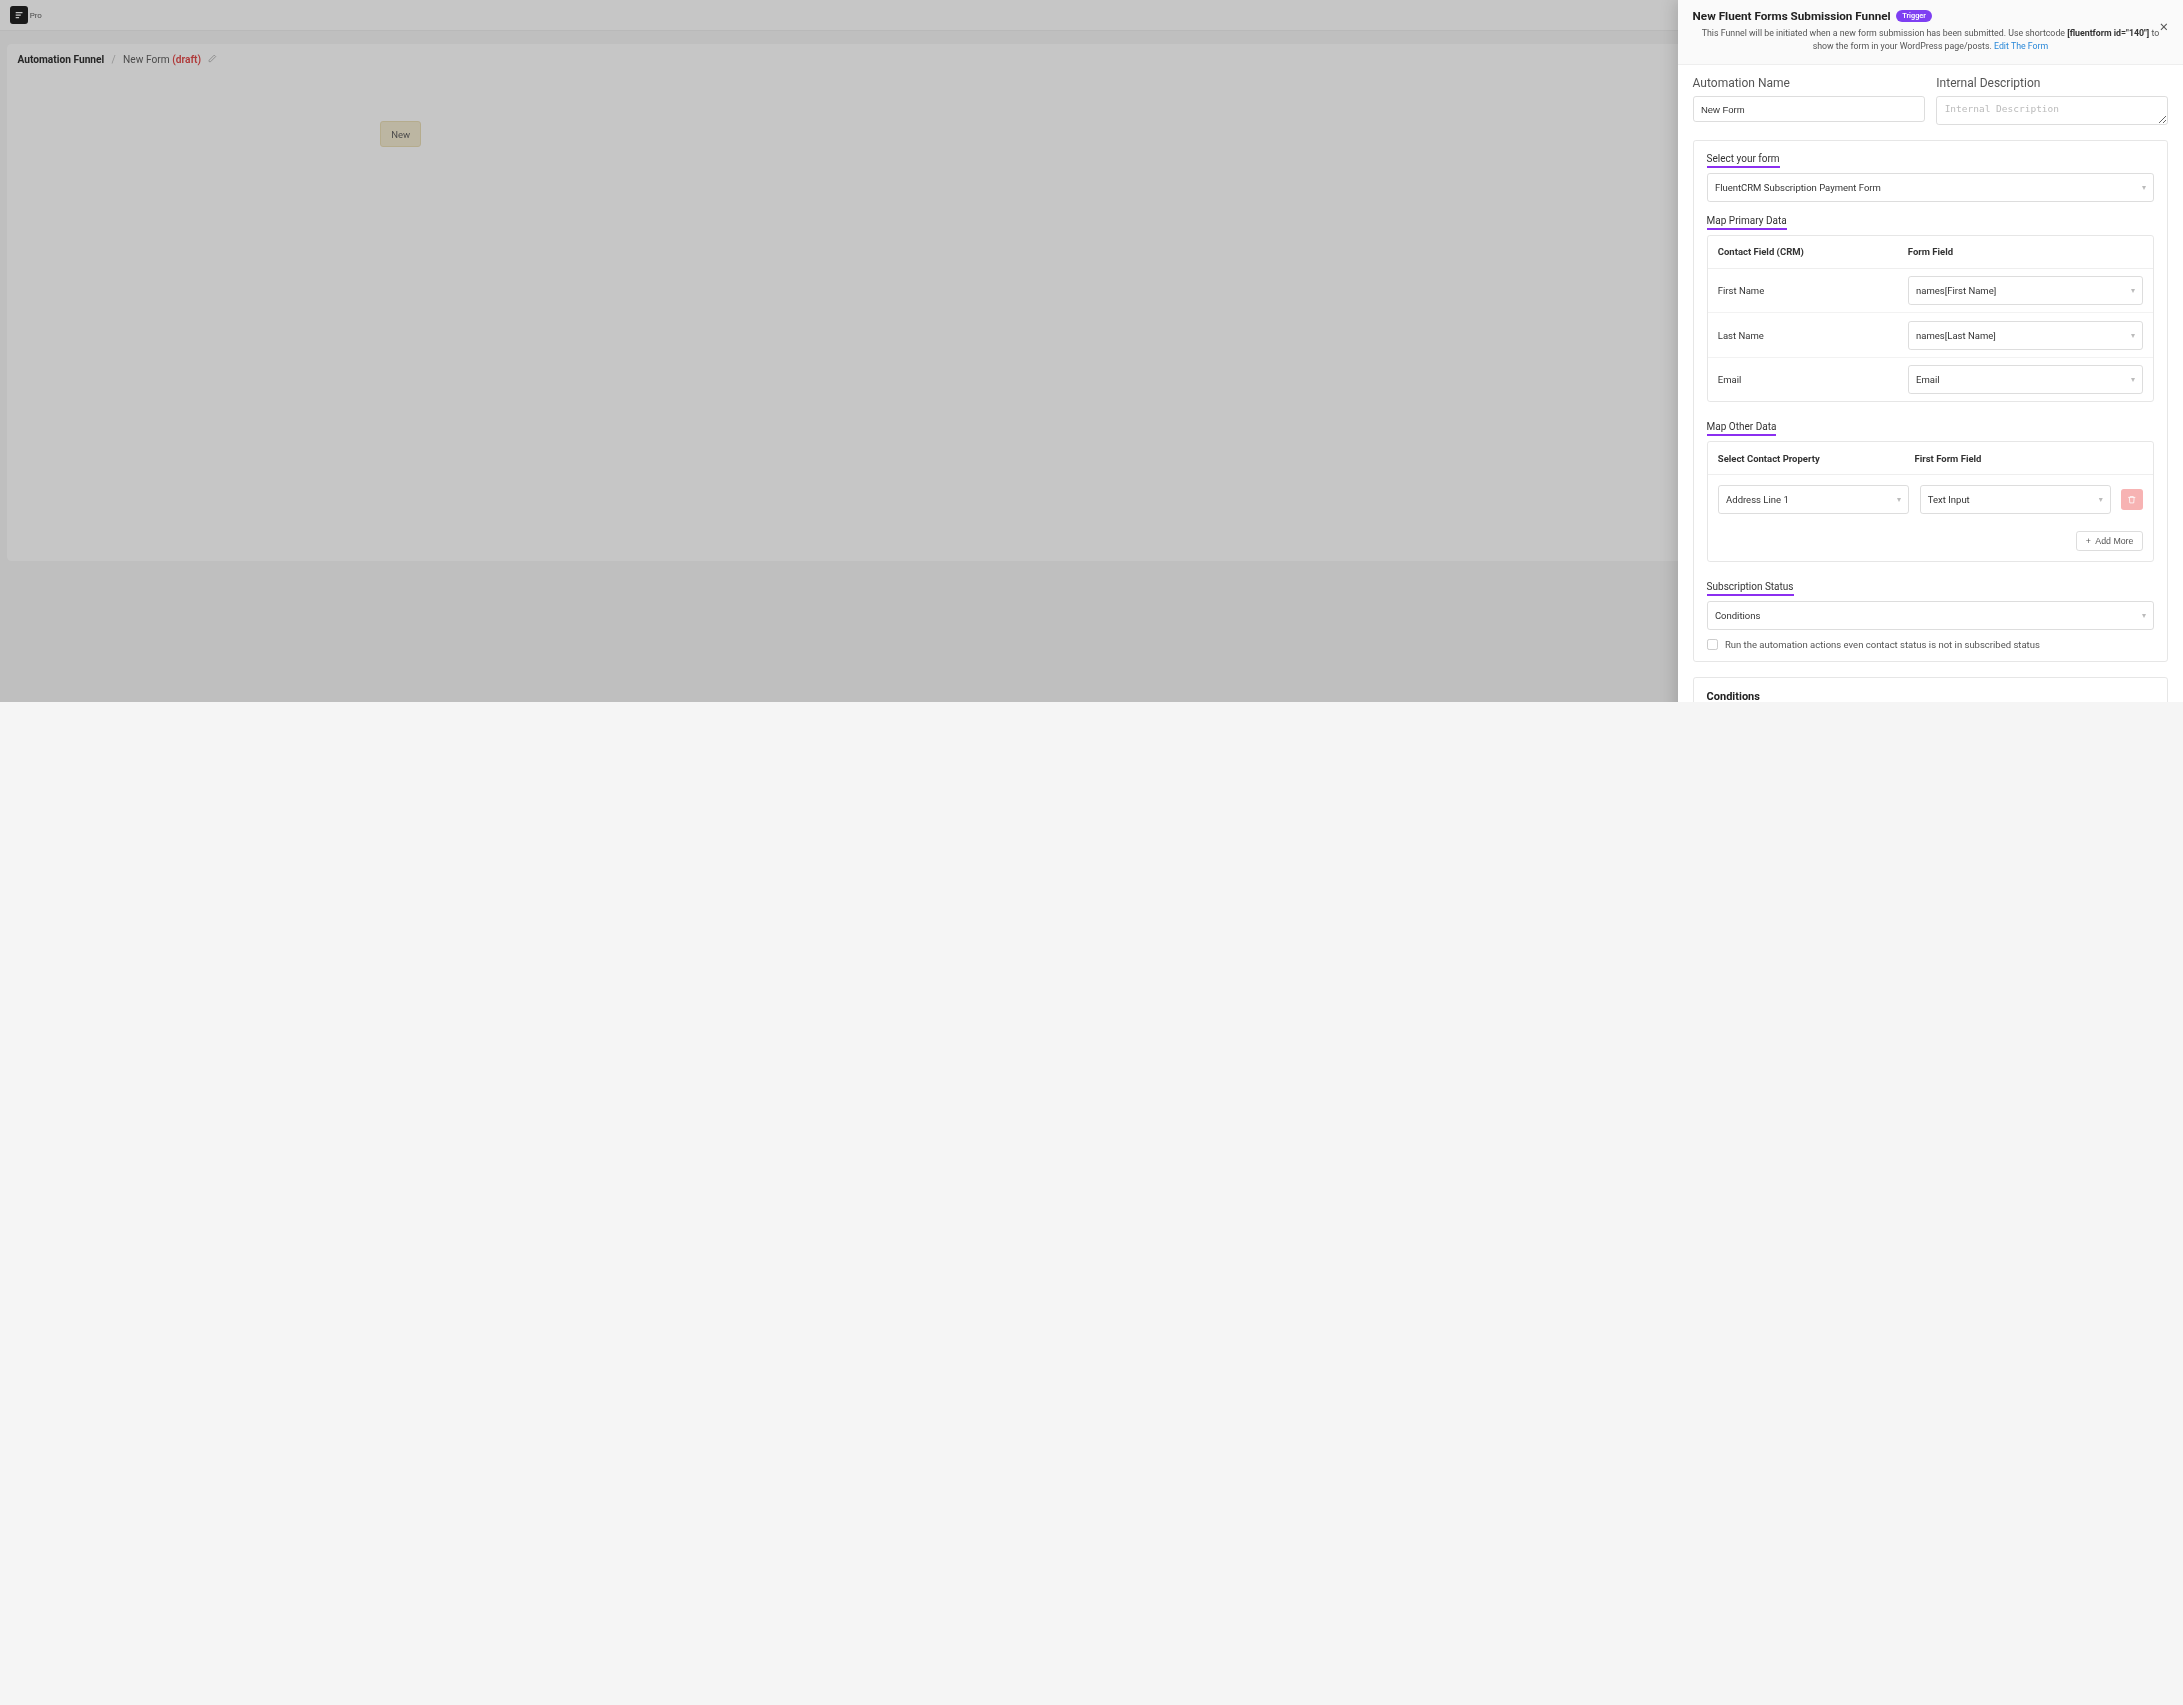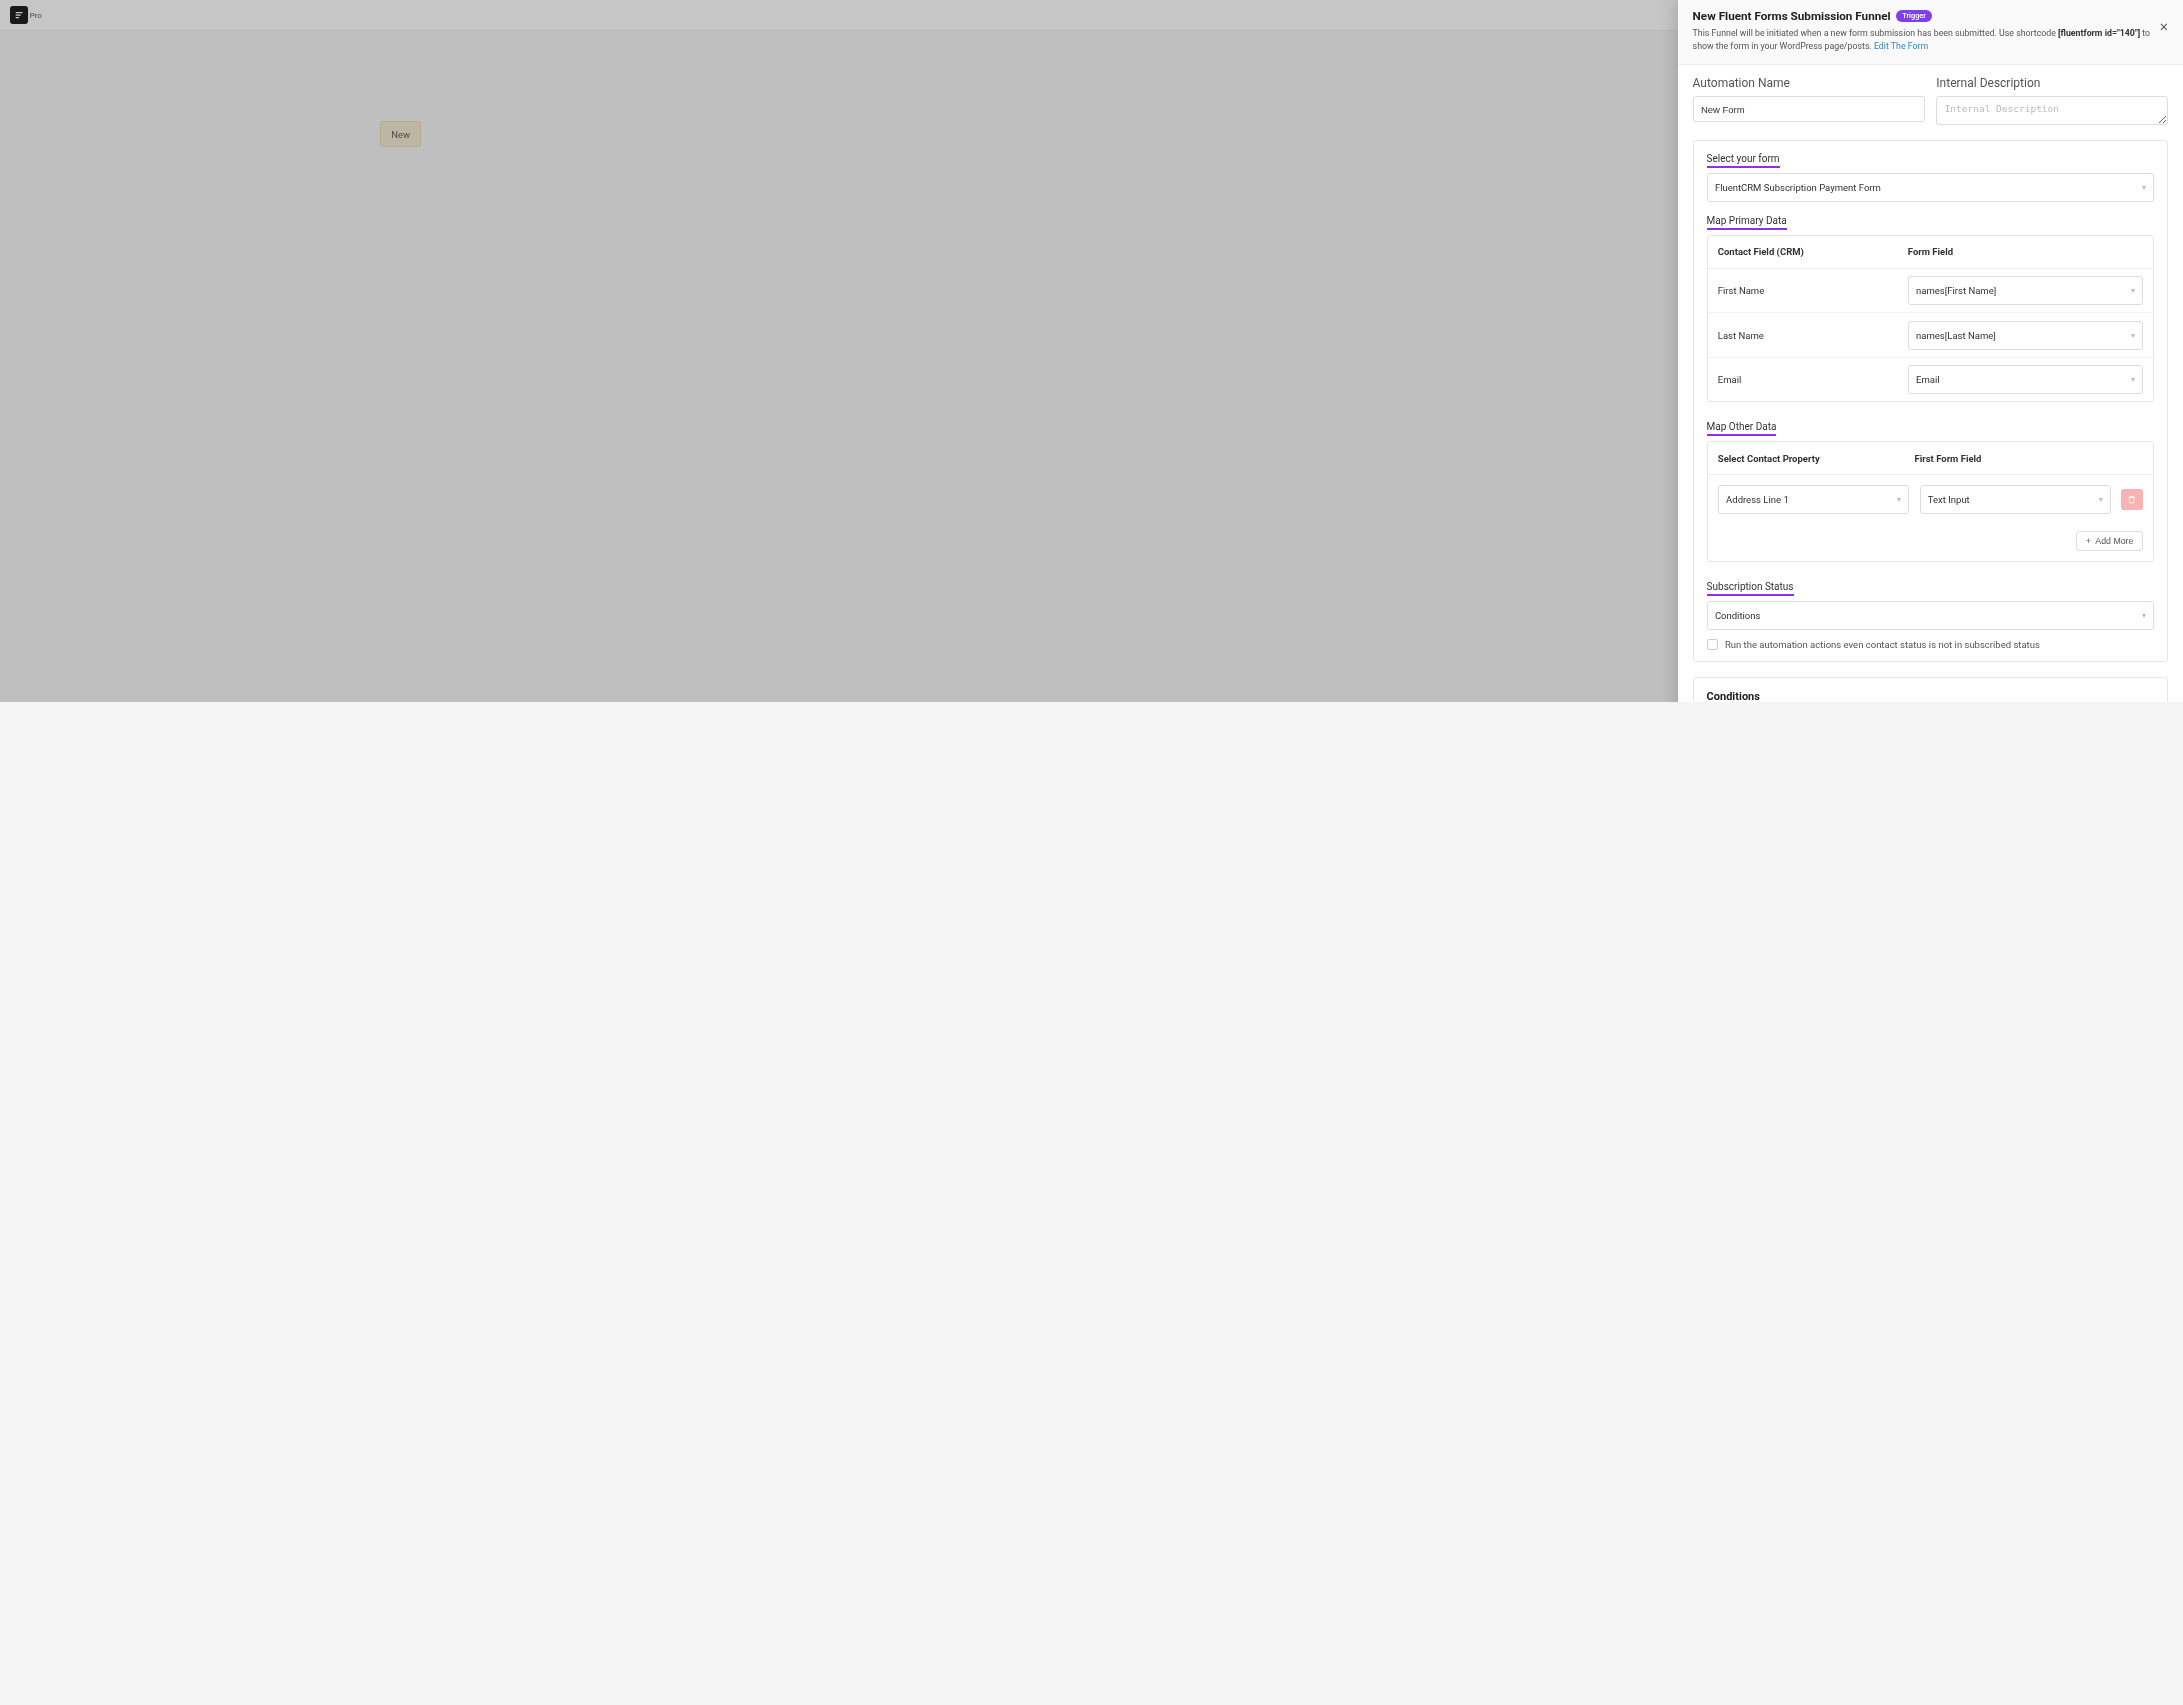--- a/index.html
+++ b/index.html
@@ -40,20 +40,21 @@
 .dim-overlay {
   position: absolute; inset: 0; background: rgba(50,50,50,0.28); pointer-events: none;
 }
 .drawer {
   position: absolute; top: 0; right: 0; width: 505px; min-height: 702px;
   background: #fff; box-shadow: -2.9px 0 14.6px rgba(0,0,0,0.15);
 }
 .drawer-header {
   padding: 8.8px 14.6px 10.2px 14.6px; border-bottom: 0.7px solid #eee; background: #fafafa;
   position: relative;
+  text-align: center;
 }
 .drawer-title-row { display: flex; align-items: center; gap: 5.8px; }
 .drawer-title { font-size: 11.7px; font-weight: 700; color: #222; }
 .trigger-badge {
   background: #7e3ff2; color: #fff; font-size: 7.3px; font-weight: 600;
   padding: 1.5px 5.8px; border-radius: 7.3px;
 }
 .drawer-desc { font-size: 8.8px; color: #555; margin-top: 4.4px; line-height: 1.5; }
 .drawer-desc strong { color: #333; }
 .drawer-desc a { color: #2a88d8; text-decoration: none; }
@@ -145,20 +146,37 @@
   <div class="top-bar">
     <div class="app-logo">
       <svg viewBox="0 0 24 24" fill="none" stroke="#fff" stroke-width="3">
           <path d="M4 6 L20 6 M4 12 L16 12 M4 18 L12 18"></path>
         </svg>
     </div>
     <span class="pro-label">Pro</span>
     <span class="nav-link">Das</span>
   </div>
 
+  <div class="content-area">
+    <div class="page-card">
+      <div class="breadcrumb">
+        <span class="bc-strong">Automation Funnel</span>
+        <span class="bc-sep">/</span>
+        <span>
+          <span class="bc-name">New Form</span>
+          <span class="bc-draft">(draft)</span>
+        </span>
+        <span class="edit-icon">
+          <svg width="8.8" height="8.8" viewBox="0 0 24 24" fill="none" stroke="#999" stroke-width="2">
+              <path d="M17 3l4 4L7 21H3v-4L17 3z"></path>
+            </svg>
+        </span>
+      </div>
+    </div>
+  </div>
 
   <div class="canvas-chip">New</div>
 
   <div class="dim-overlay"></div>
 
   <div class="drawer">
     <div class="drawer-header">
       <div class="drawer-title-row">
         <span class="drawer-title">New Fluent Forms Submission Funnel</span>
         <span class="trigger-badge">Trigger</span>

